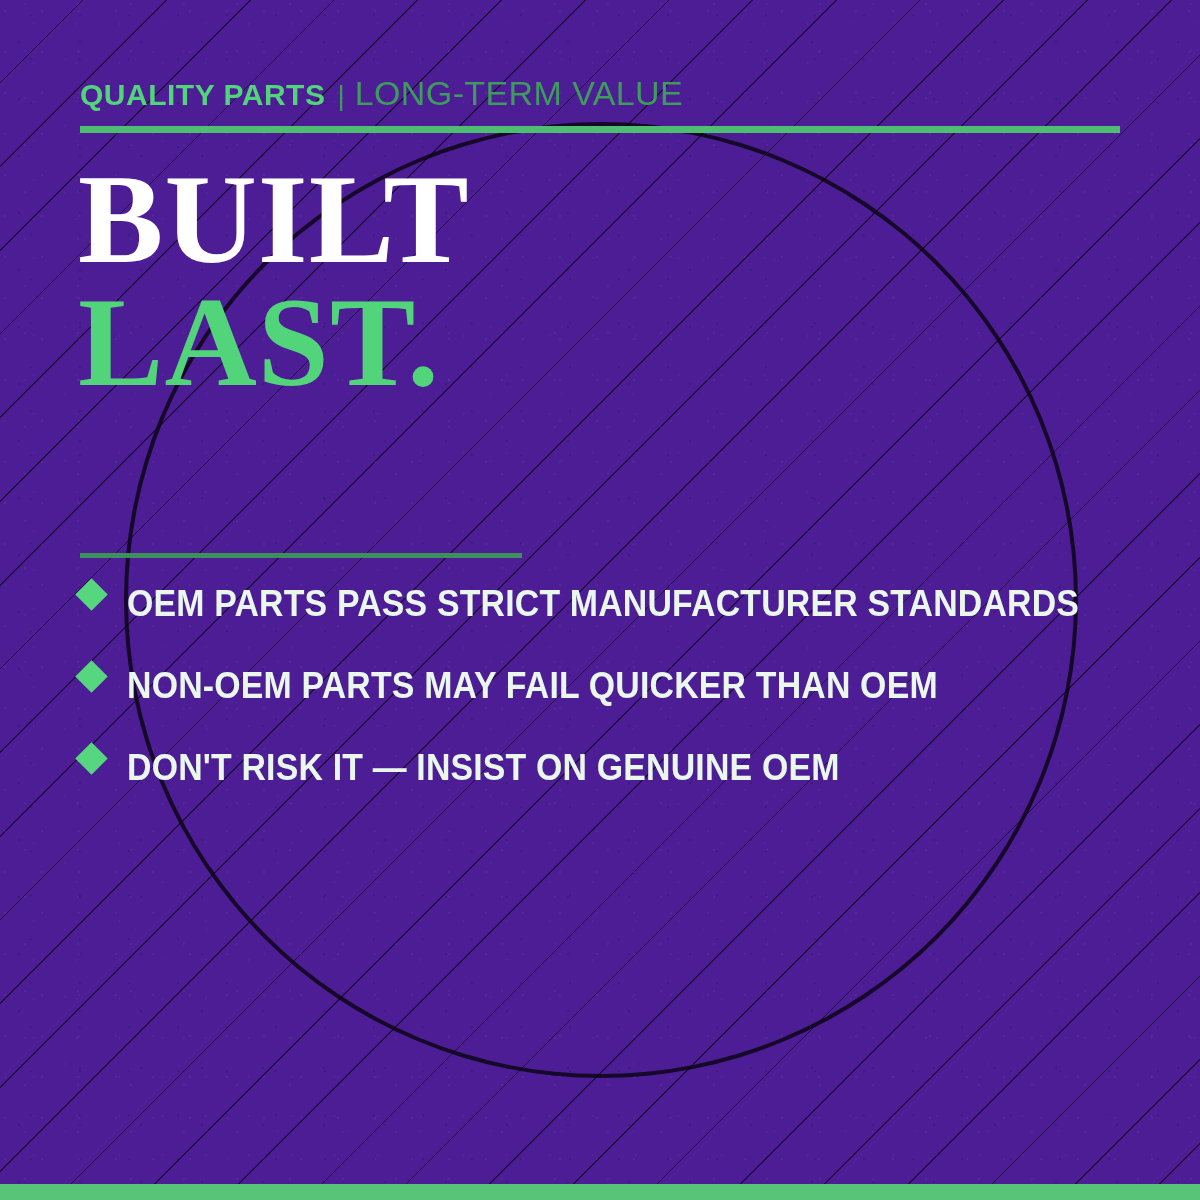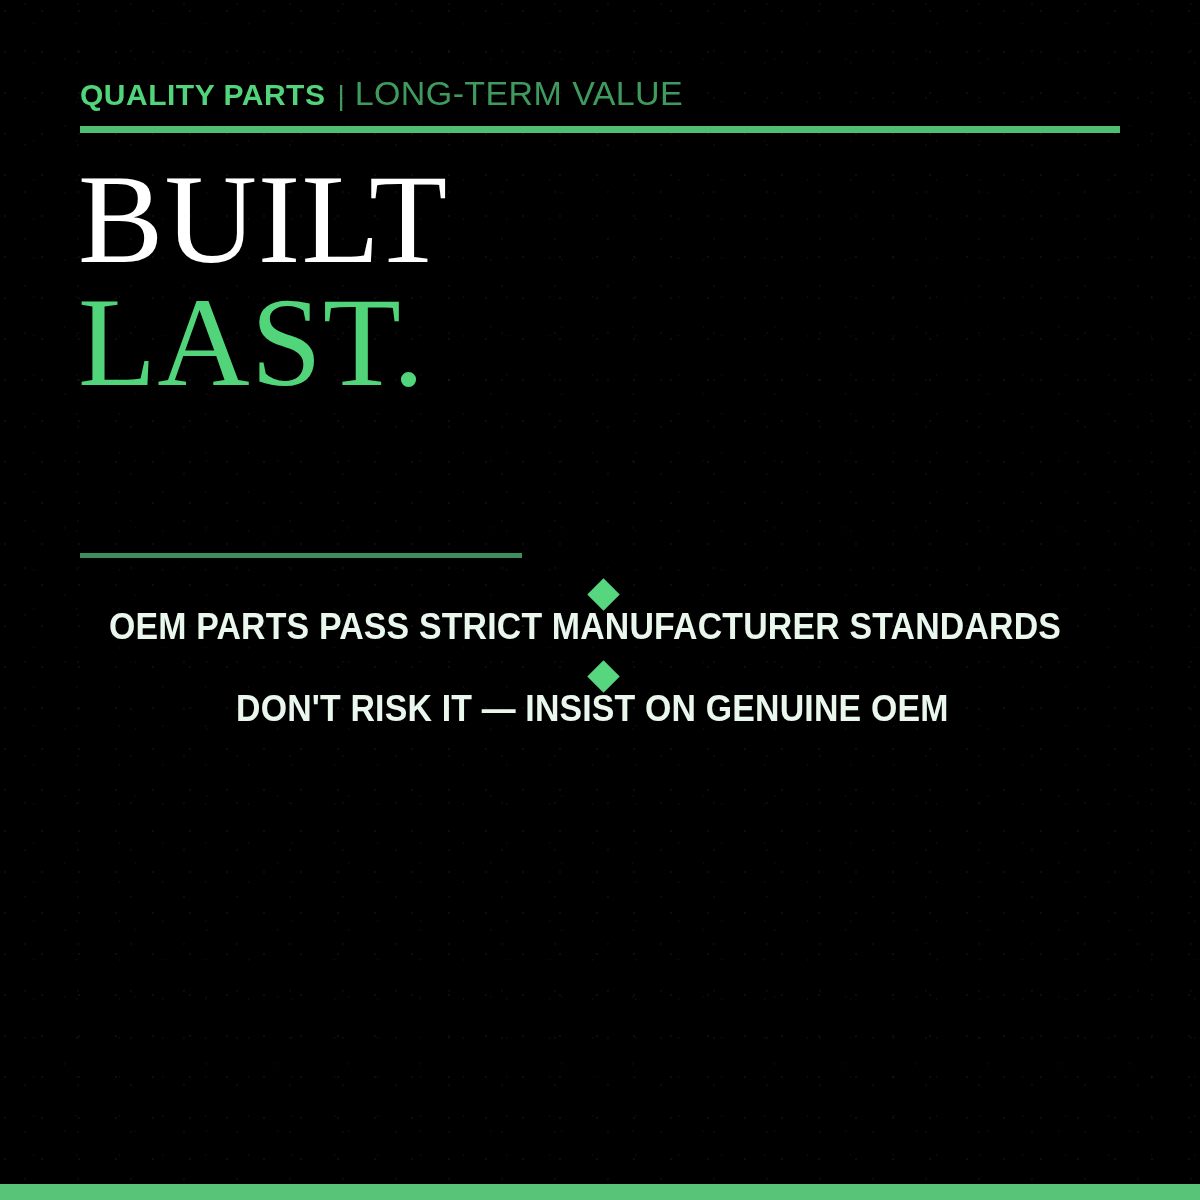--- a/index.html
+++ b/index.html
@@ -4,21 +4,21 @@
 <title>Built To Last — Social Graphic</title>
 <style>
   html,body{margin:0;padding:0;background:#0c1f13;}
   *{box-sizing:border-box;}
 
   .poster{
     position:relative;
     width:1200px;
     height:1200px;
     overflow:hidden;
-    background:#000000;
+    background:#4c1d95;
     font-family:"Liberation Sans", sans-serif;
   }
 
   
   .stripes{
     position:absolute;
     inset:0;
     background-image:repeating-linear-gradient(
       135deg,
       rgba(0,0,0,0)   0px,
@@ -97,21 +97,21 @@
     height:7px;
     background:#4fbd72;
   }
 
   
   .headline{
     position:absolute;
     left:78px;
     top:158px;
     font-family:"Liberation Serif", serif;
-    font-weight:normal;
+    font-weight:bold;
     font-size:128px;
     line-height:.96;
     letter-spacing:1px;
   }
   .headline .l1,.headline .l2{color:#ffffff;display:block;}
   .headline .l3{color:#52d47a;display:block;}
 
   .rule-mid{
     position:absolute;
     left:80px;
@@ -123,23 +123,22 @@
 
   
   .bullets{
     position:absolute;
     left:80px;
     top:583px;
     width:1070px;
   }
   .bullet-row{
     display:flex;
-    align-items:center;
+    align-items:flex-start;
     height:82px;
-    flex-direction:column;
   }
   .bullet-mark{
     flex:0 0 auto;
     width:23px;
     height:23px;
     background:#56d77f;
     transform:rotate(45deg);
     margin-right:24px;
   }
   .bullet-text{
@@ -190,20 +189,24 @@
 
     <div class="rule-mid"></div>
 
     <div class="bullets">
 
       <div class="bullet-row">
         <span class="bullet-mark"></span>
         <span class="bullet-text">OEM PARTS PASS STRICT MANUFACTURER STANDARDS</span>
       </div>
 
+      <div class="bullet-row">
+        <span class="bullet-mark"></span>
+        <span class="bullet-text">NON-OEM PARTS MAY FAIL QUICKER THAN OEM</span>
+      </div>
 
       <div class="bullet-row">
         <span class="bullet-mark"></span>
         <span class="bullet-text">DON'T RISK IT — INSIST ON GENUINE OEM</span>
       </div>
 
 
     </div>
 
   </div>

